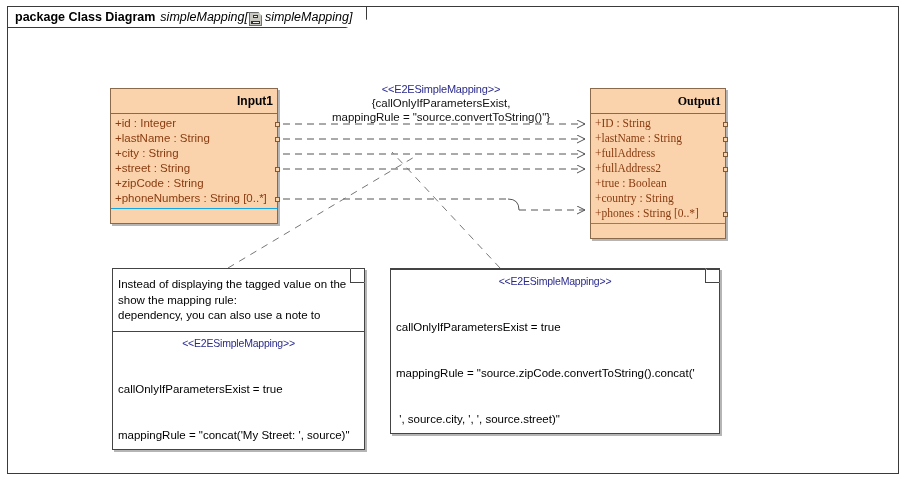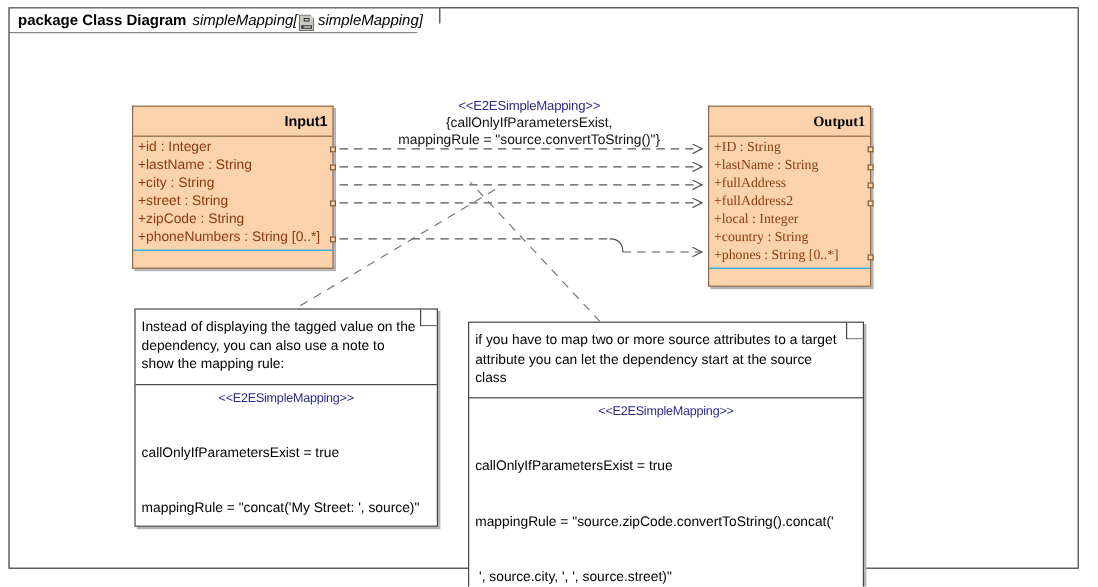--- a/index.html
+++ b/index.html
@@ -195,21 +195,21 @@
   .note-rule .stereo {
     display: block;
     text-align: center;
     color: #2b2b8c;
     font-size: 10.5px;
     letter-spacing: -0.2px;
     margin-bottom: 1px;
   }
   .note-rule .ln { display: block; white-space: pre; margin-top: 30px; }
 
-  #note-left  { left: 112px; top: 257px; width: 253px; }
+  #note-left  { left: 112px; top: 268px; width: 253px; }
   #note-right { left: 390px; top: 268px; width: 330px; }
 </style>
 </head>
 <body>
 
 <div id="canvas">
 
   <div id="package-frame"></div>
 
   <div id="package-tab">
@@ -267,21 +267,21 @@
     <span class="port" style="right:-3px; top:108px;"></span>
   </div>
 
   <div class="uml-class" id="class-output1">
     <div class="uml-title">Output1</div>
     <div class="uml-attrs">
       <div class="uml-attr">+ID : String</div>
       <div class="uml-attr">+lastName : String</div>
       <div class="uml-attr">+fullAddress</div>
       <div class="uml-attr">+fullAddress2</div>
-      <div class="uml-attr">+local : Integer</div>
+      <div class="uml-attr">+true : Boolean</div>
       <div class="uml-attr">+country : String</div>
       <div class="uml-attr">+phones : String [0..*]</div>
     </div>
     <div class="uml-ops"></div>
     <span class="port" style="right:-3px; top:33px;"></span>
     <span class="port" style="right:-3px; top:48px;"></span>
     <span class="port" style="right:-3px; top:63px;"></span>
     <span class="port" style="right:-3px; top:78px;"></span>
     <span class="port" style="right:-3px; top:123px;"></span>
   </div>
@@ -289,37 +289,32 @@
   <div id="dep-label">
     <div class="stereo">&lt;&lt;E2ESimpleMapping&gt;&gt;</div>
     <div>{callOnlyIfParametersExist,</div>
     <div>mappingRule = "source.convertToString()"}</div>
   </div>
 
   <div class="note" id="note-left">
     <span class="note-fold"></span>
     <div class="note-body">
       <div>Instead of displaying the tagged value on the</div>
+      <div>show the mapping rule:</div>
       <div>dependency, you can also use a note to</div>
-      <div>show the mapping rule:</div>
     </div>
     <div class="note-sep note-rule">
       <span class="stereo">&lt;&lt;E2ESimpleMapping&gt;&gt;</span>
       <span class="ln">callOnlyIfParametersExist = true</span>
       <span class="ln">mappingRule = "concat('My Street: ', source)"</span>
     </div>
   </div>
 
   <div class="note" id="note-right">
     <span class="note-fold"></span>
-    <div class="note-body">
-      <div>if you have to map two or more source attributes to a target</div>
-      <div>attribute you can let the dependency start at the source</div>
-      <div>class</div>
-    </div>
     <div class="note-sep note-rule">
       <span class="stereo">&lt;&lt;E2ESimpleMapping&gt;&gt;</span>
       <span class="ln">callOnlyIfParametersExist = true</span>
       <span class="ln">mappingRule = "source.zipCode.convertToString().concat('</span>
       <span class="ln"> ', source.city, ', ', source.street)"</span>
     </div>
   </div>
 
 </div>
 

